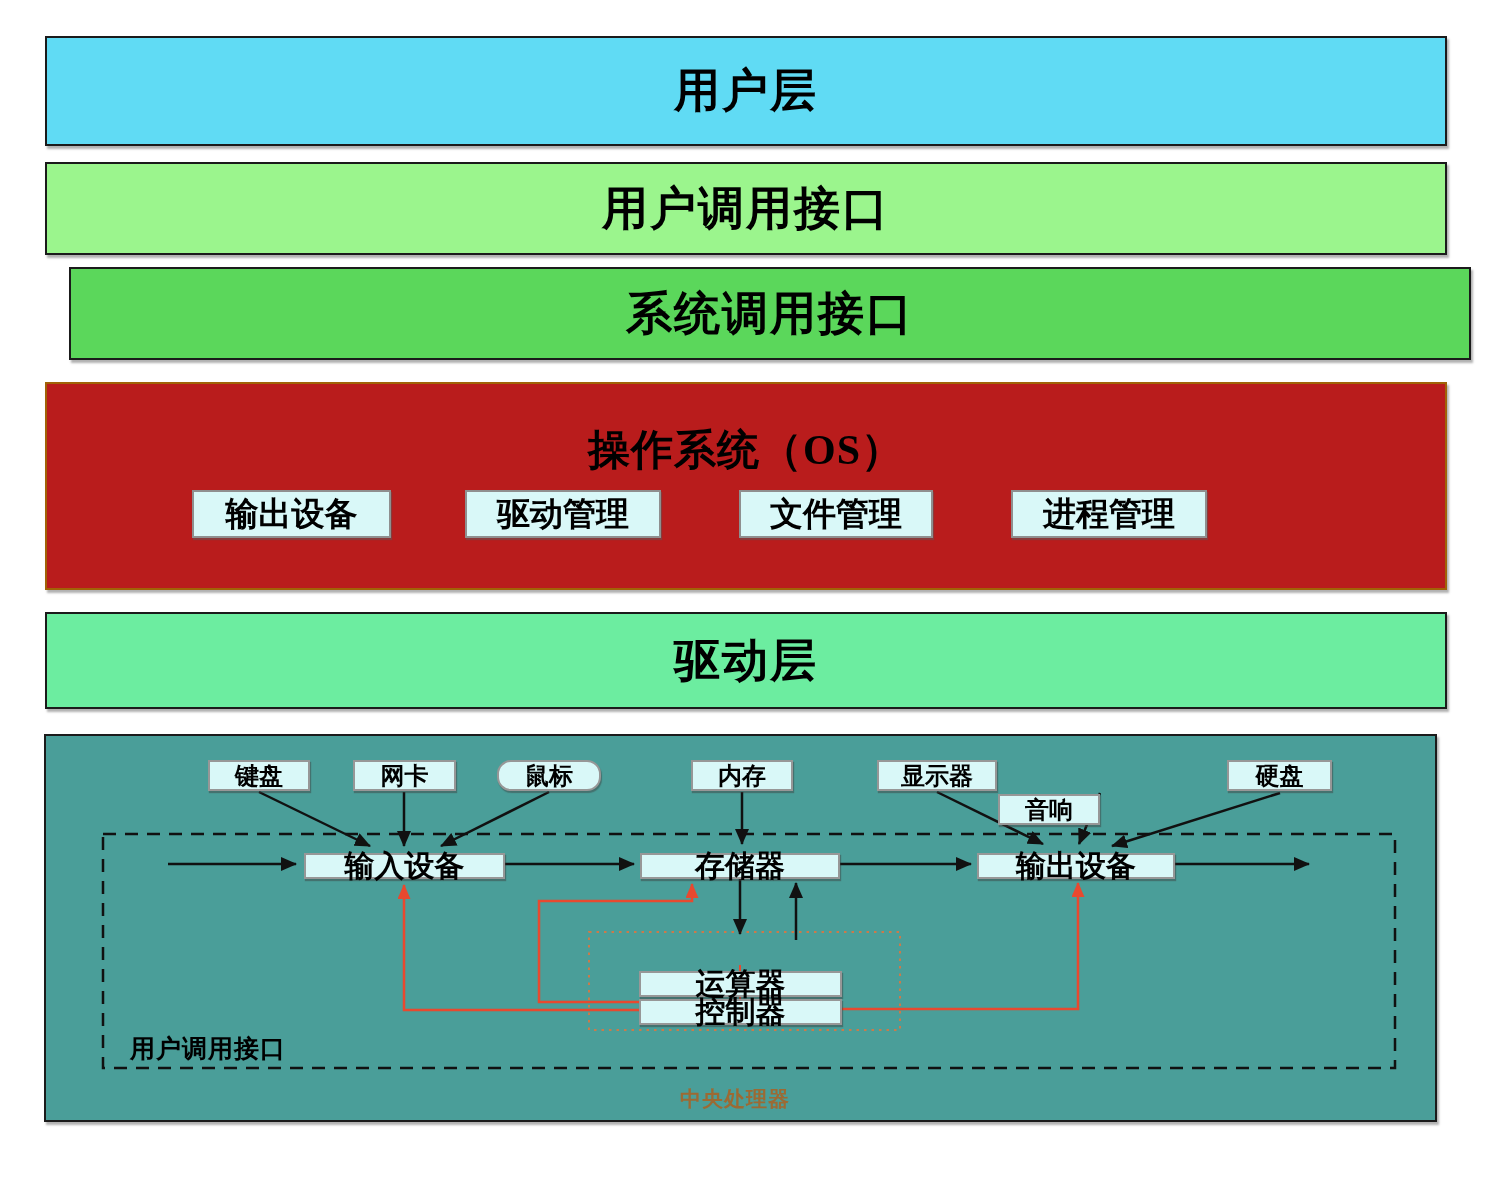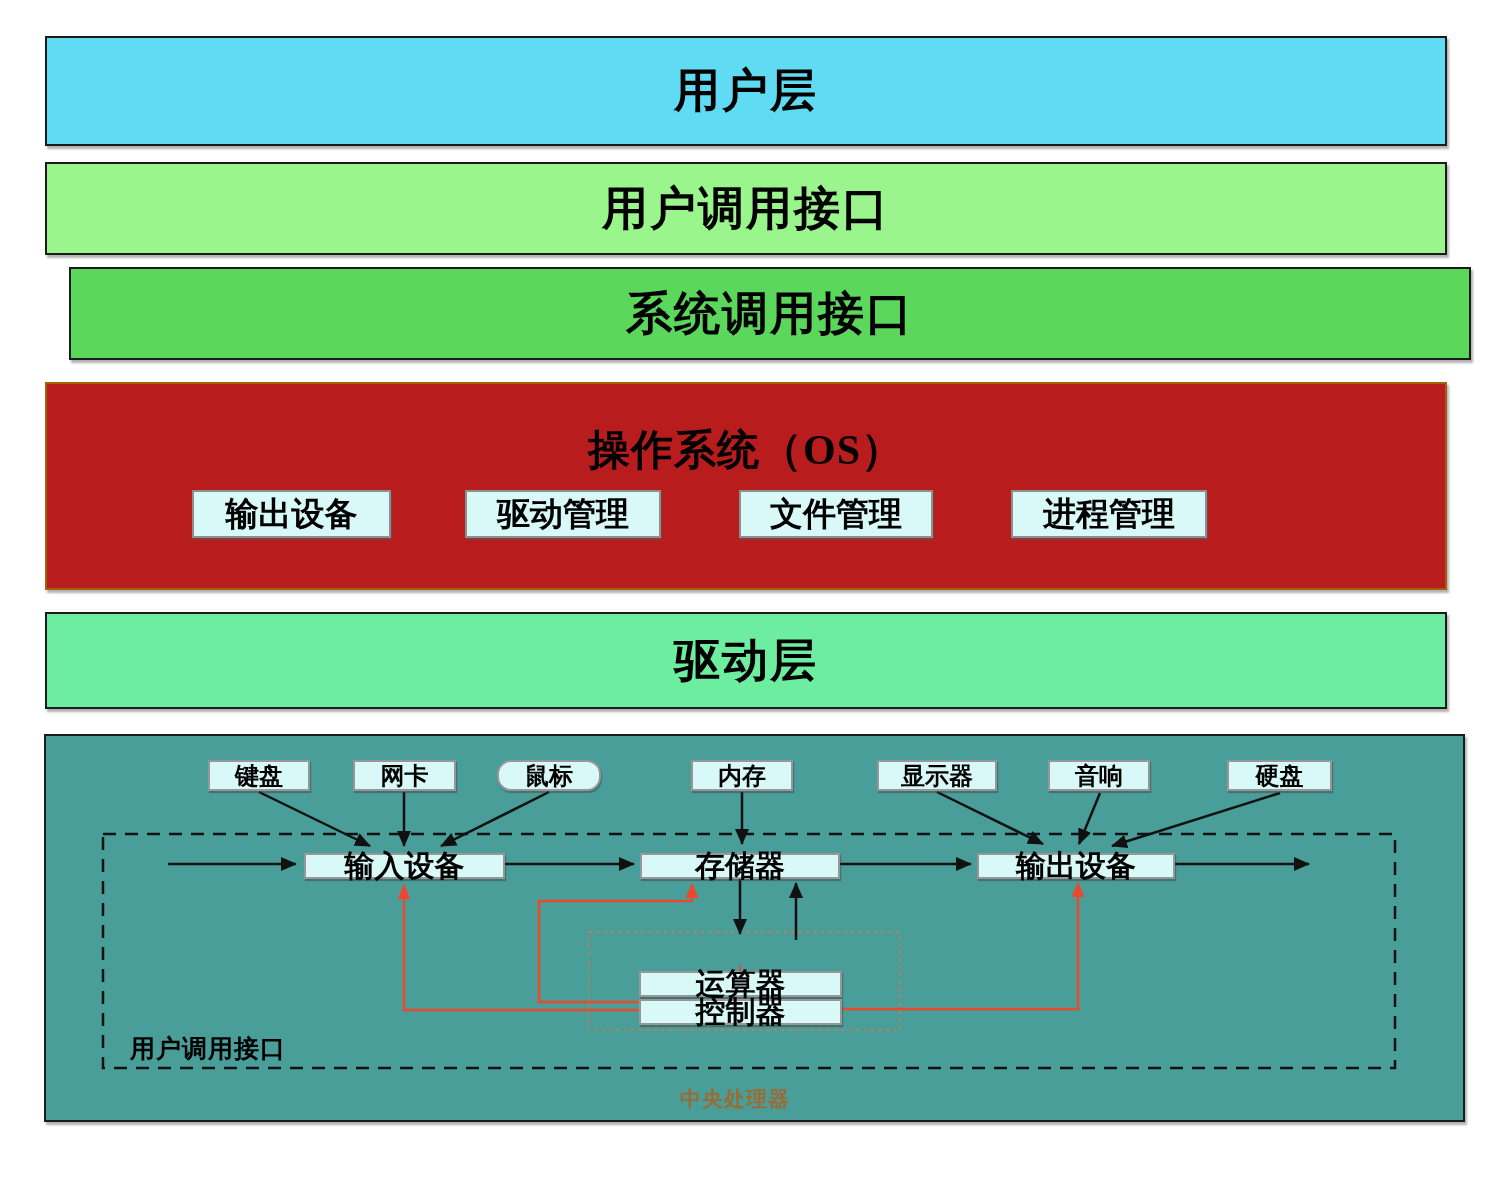--- a/index.html
+++ b/index.html
@@ -25,32 +25,32 @@
              box-shadow:1px 2px 1px rgba(90,90,90,.5);
              display:flex;align-items:center;justify-content:center;font-size:33px;}
   .os-m0{left:145px;width:195px;}
   .os-m1{left:418px;width:192px;}
   .os-m2{left:692px;width:190px;}
   .os-m3{left:964px;width:192px;}
 
   
   .hw{position:absolute;left:44px;top:734px;width:1389px;height:384px;
       background:#4a9e99;border:2px solid #1b1b1b;
-      box-shadow:2px 3px 2px rgba(115,115,115,.55);padding-left:28px;}
+      box-shadow:2px 3px 2px rgba(115,115,115,.55);}
   .hw svg{position:absolute;left:0;top:0;pointer-events:none;}
   .hwbox{position:absolute;background:#d9f8f8;border:2px solid #979797;
          display:flex;align-items:center;justify-content:center;overflow:visible;
          box-shadow:1px 2px 1px rgba(60,60,60,.45);}
   .dev{top:24px;height:27px;font-size:24px;}
   .dev-keyboard{left:162px;width:98px;}
   .dev-nic     {left:307px;width:99px;}
   .dev-mouse   {left:451px;width:100px;border-radius:14px;}
   .dev-memory  {left:645px;width:98px;}
   .dev-display {left:831px;width:116px;}
-  .dev-speaker {left:1002px;width:98px;}
+  .dev-speaker {left:952px;width:98px;margin-top:34px;}
   .dev-disk    {left:1181px;width:101px;}
   .flow{top:117px;height:22px;font-size:30px;line-height:22px;}
   .flow-input  {left:258px;width:197px;}
   .flow-storage{left:594px;width:196px;}
   .flow-output {left:931px;width:194px;}
   .cpu-box{left:593px;width:199px;height:22px;font-size:30px;line-height:22px;}
   .cpu-alu{top:204px;margin-top:31px;}
   .cpu-cu {top:263px;}
   .vn-label{position:absolute;left:84px;top:296px;font-size:25px;letter-spacing:1px;}
   .cpu-label{position:absolute;left:634px;top:305px;font-size:21px;color:#9c6a33;letter-spacing:1px;margin-top:44px;}

